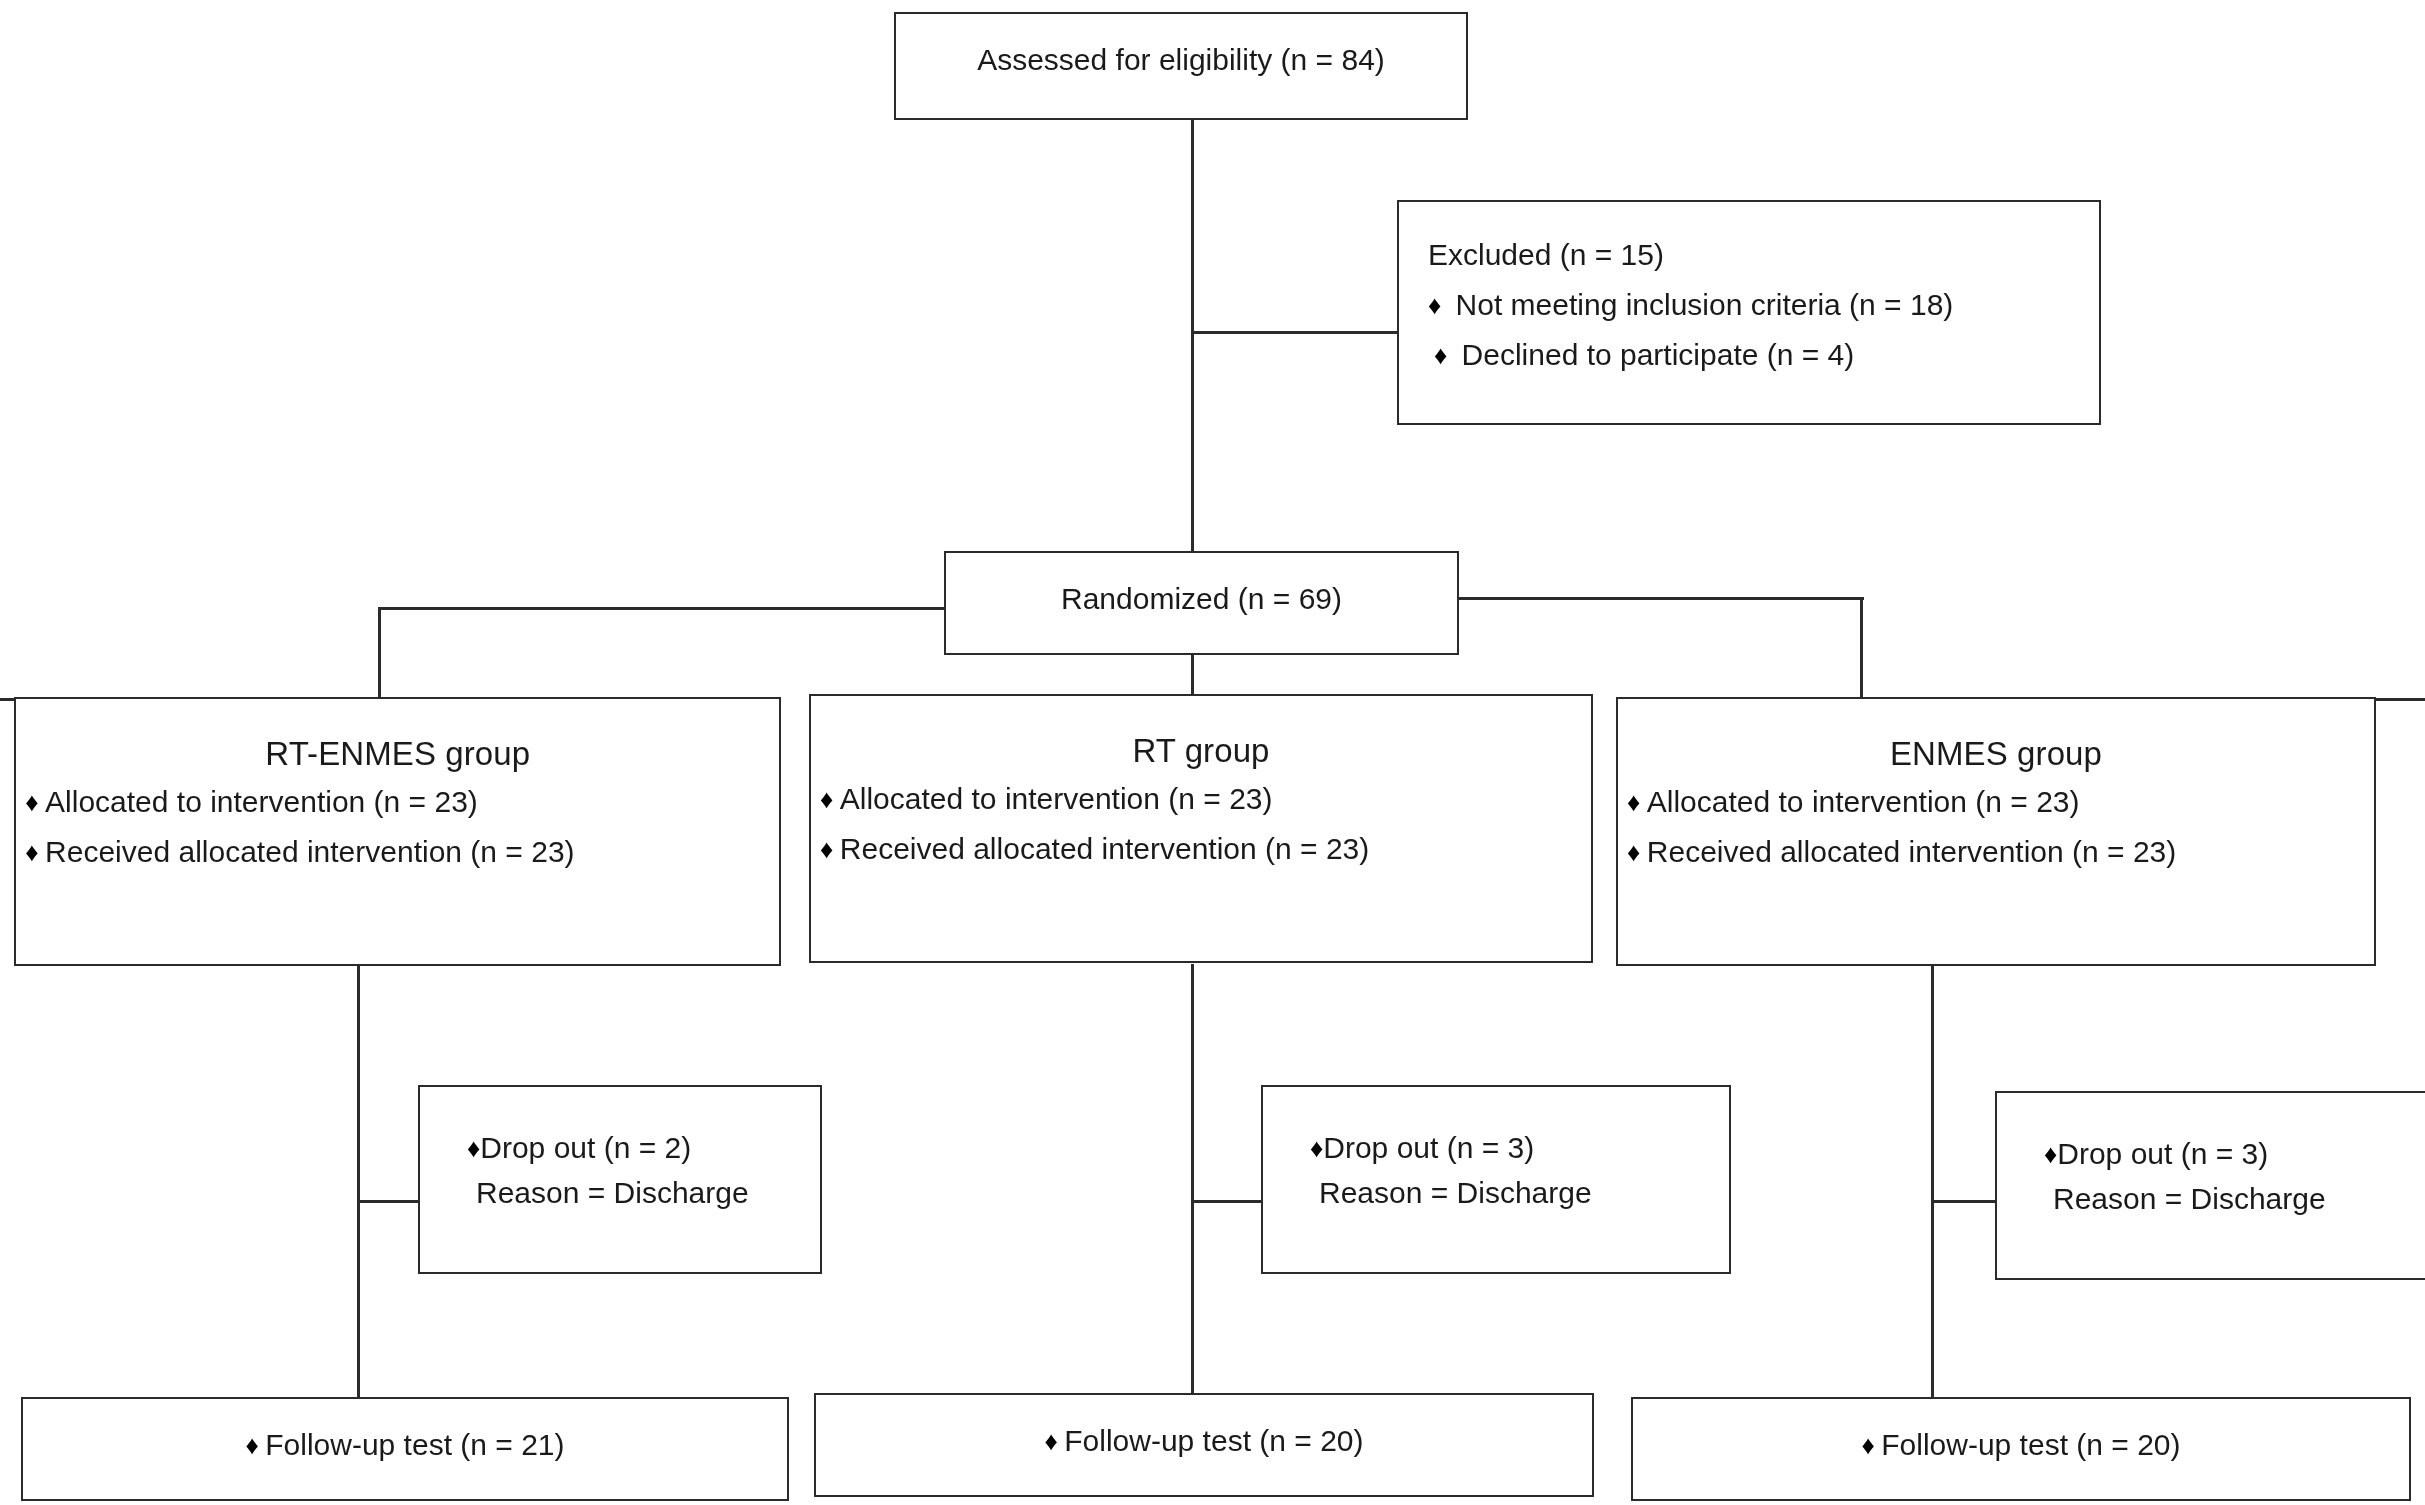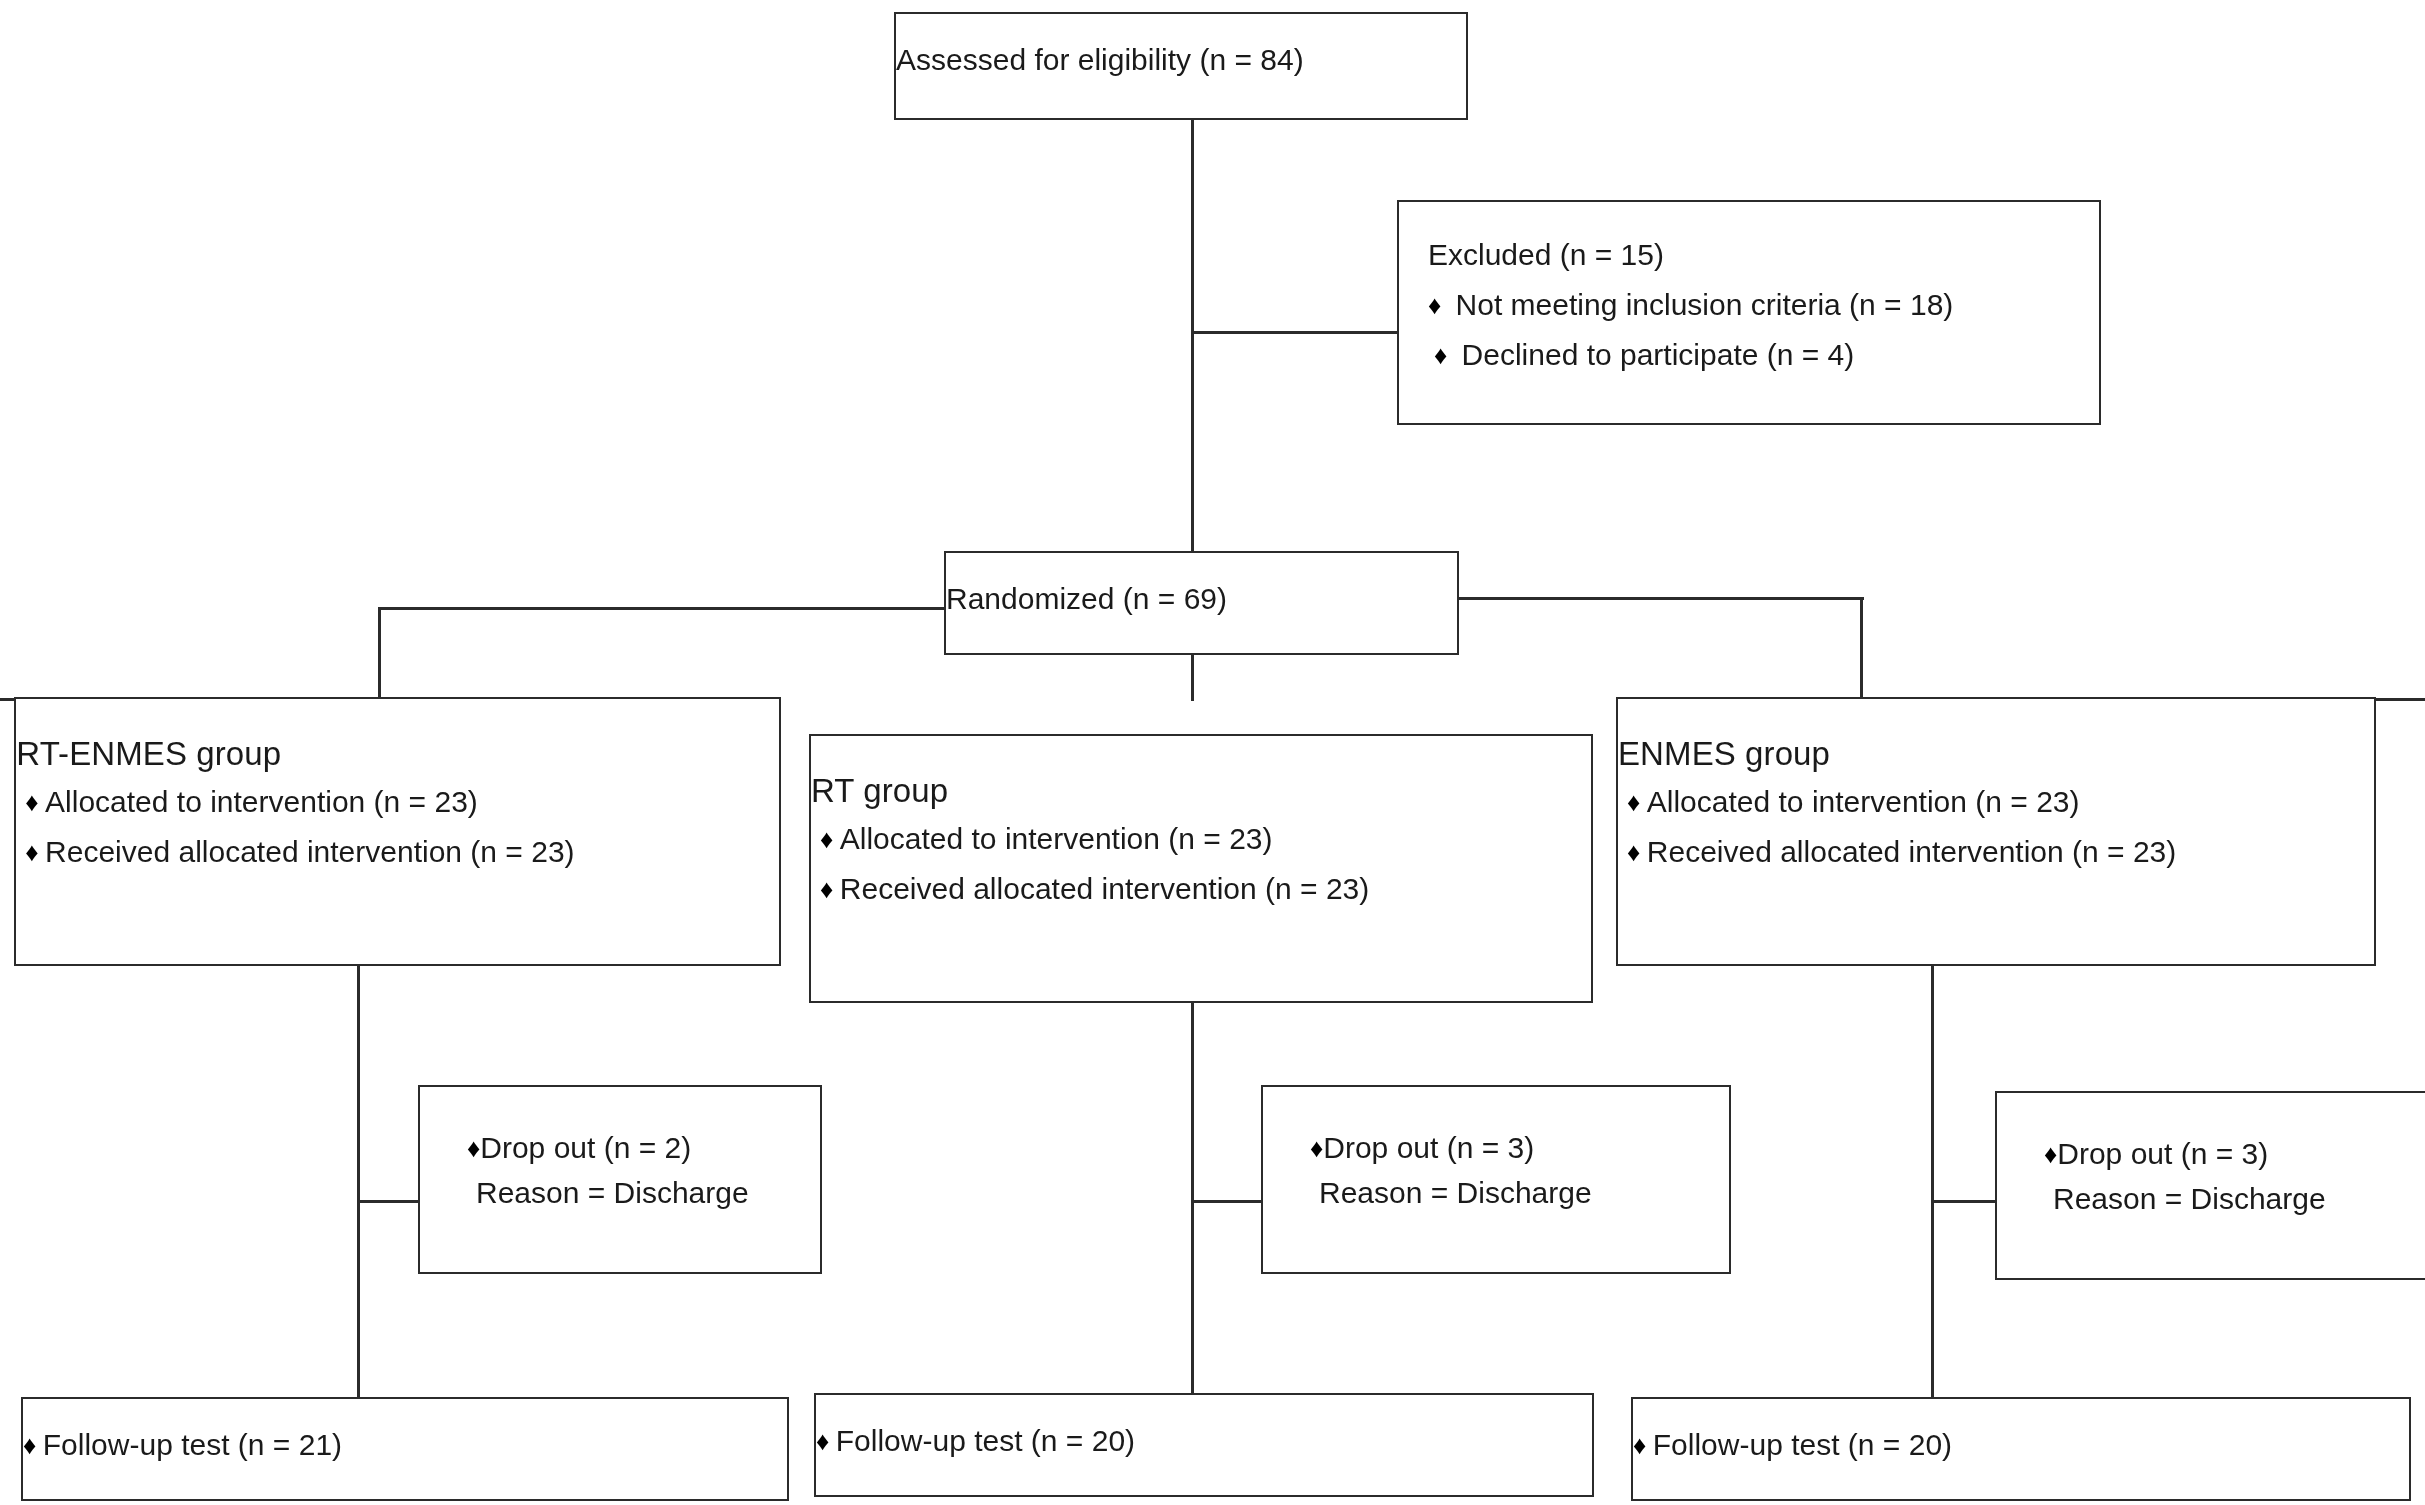--- a/index.html
+++ b/index.html
@@ -24,21 +24,21 @@
     background: #ffffff;
     border: 2.6px solid #2b2b2b;
     z-index: 5;
   }
   .box-inner {
     position: absolute;
     left: 0;
     right: 0;
   }
   .ctr {
-    text-align: left;
+    text-align: center;
   }
   .line {
     position: absolute;
     background: #2b2b2b;
     z-index: 1;
   }
   .hline { height: 3.3px; }
   .vline { width: 3.3px; }
 
   .t-title {
@@ -125,21 +125,21 @@
       <span class="t-title">RT-ENMES group</span>
     </div>
     <div class="box-inner" style="top:86px; left:9px;">
       <span class="bullet-row"><span class="dia">♦</span><span class="gap-sm"></span><span>Allocated to intervention (n = 23)</span></span>
     </div>
     <div class="box-inner" style="top:136px; left:9px;">
       <span class="bullet-row"><span class="dia">♦</span><span class="gap-sm"></span><span>Received allocated intervention (n = 23)</span></span>
     </div>
   </div>
 
-  <div class="box" style="left:809px; top:694px; width:784px; height:269px;margin-top:40px;">
+  <div class="box" style="left:809px; top:694px; width:784px; height:269px;">
     <div class="box-inner ctr" style="top:36px;">
       <span class="t-title">RT group</span>
     </div>
     <div class="box-inner" style="top:86px; left:9px;">
       <span class="bullet-row"><span class="dia">♦</span><span class="gap-sm"></span><span>Allocated to intervention (n = 23)</span></span>
     </div>
     <div class="box-inner" style="top:136px; left:9px;">
       <span class="bullet-row"><span class="dia">♦</span><span class="gap-sm"></span><span>Received allocated intervention (n = 23)</span></span>
     </div>
   </div>

